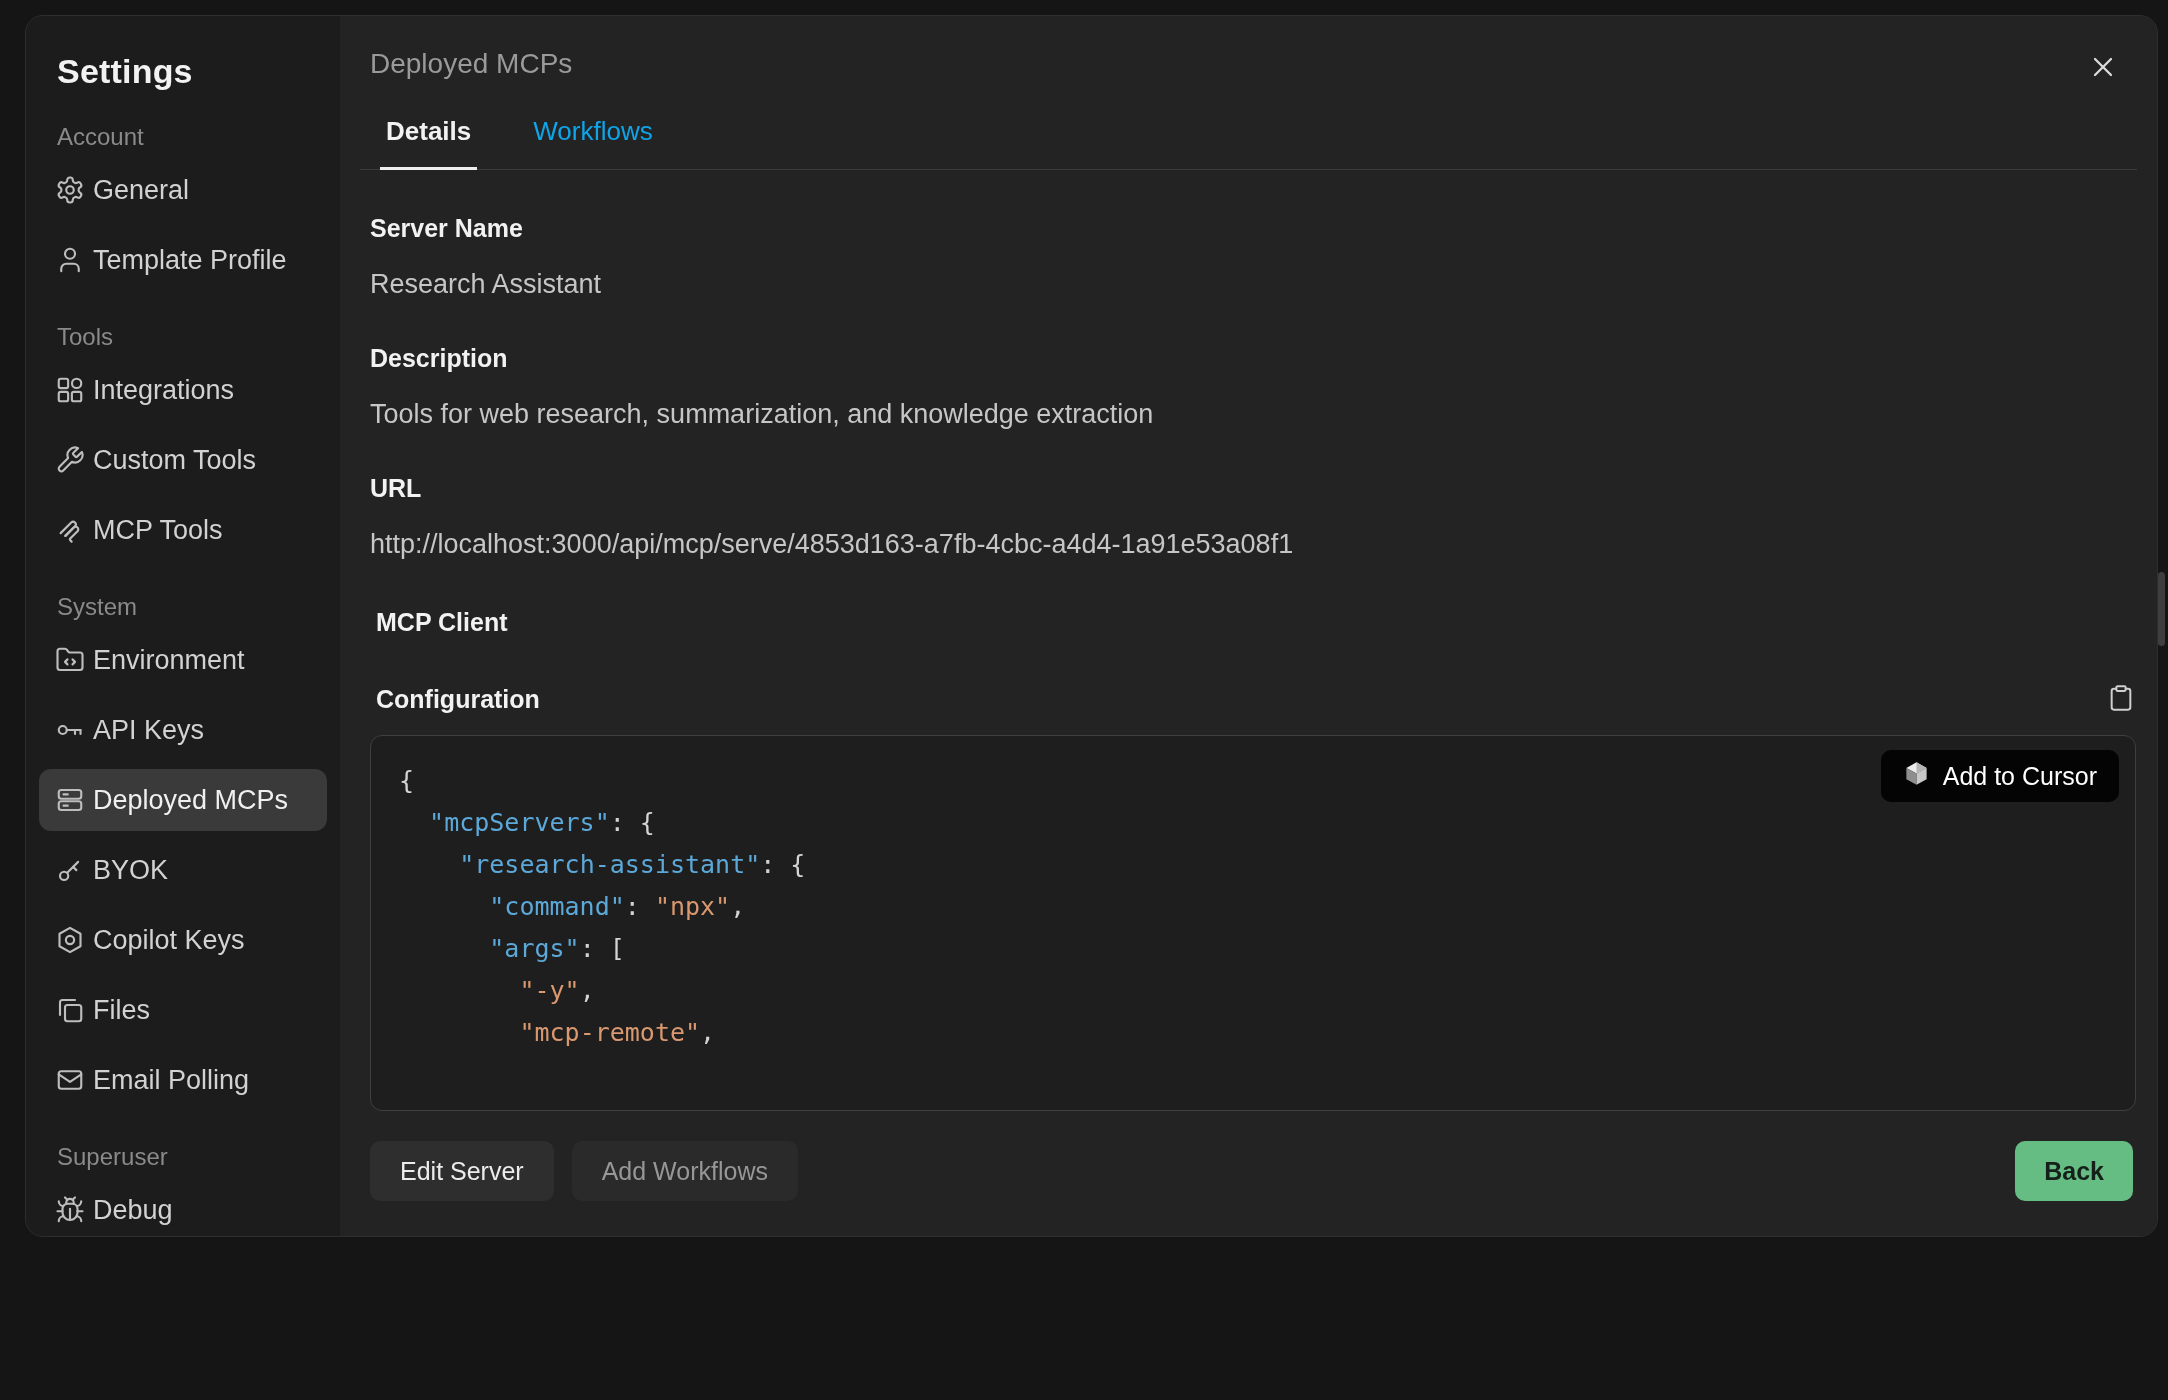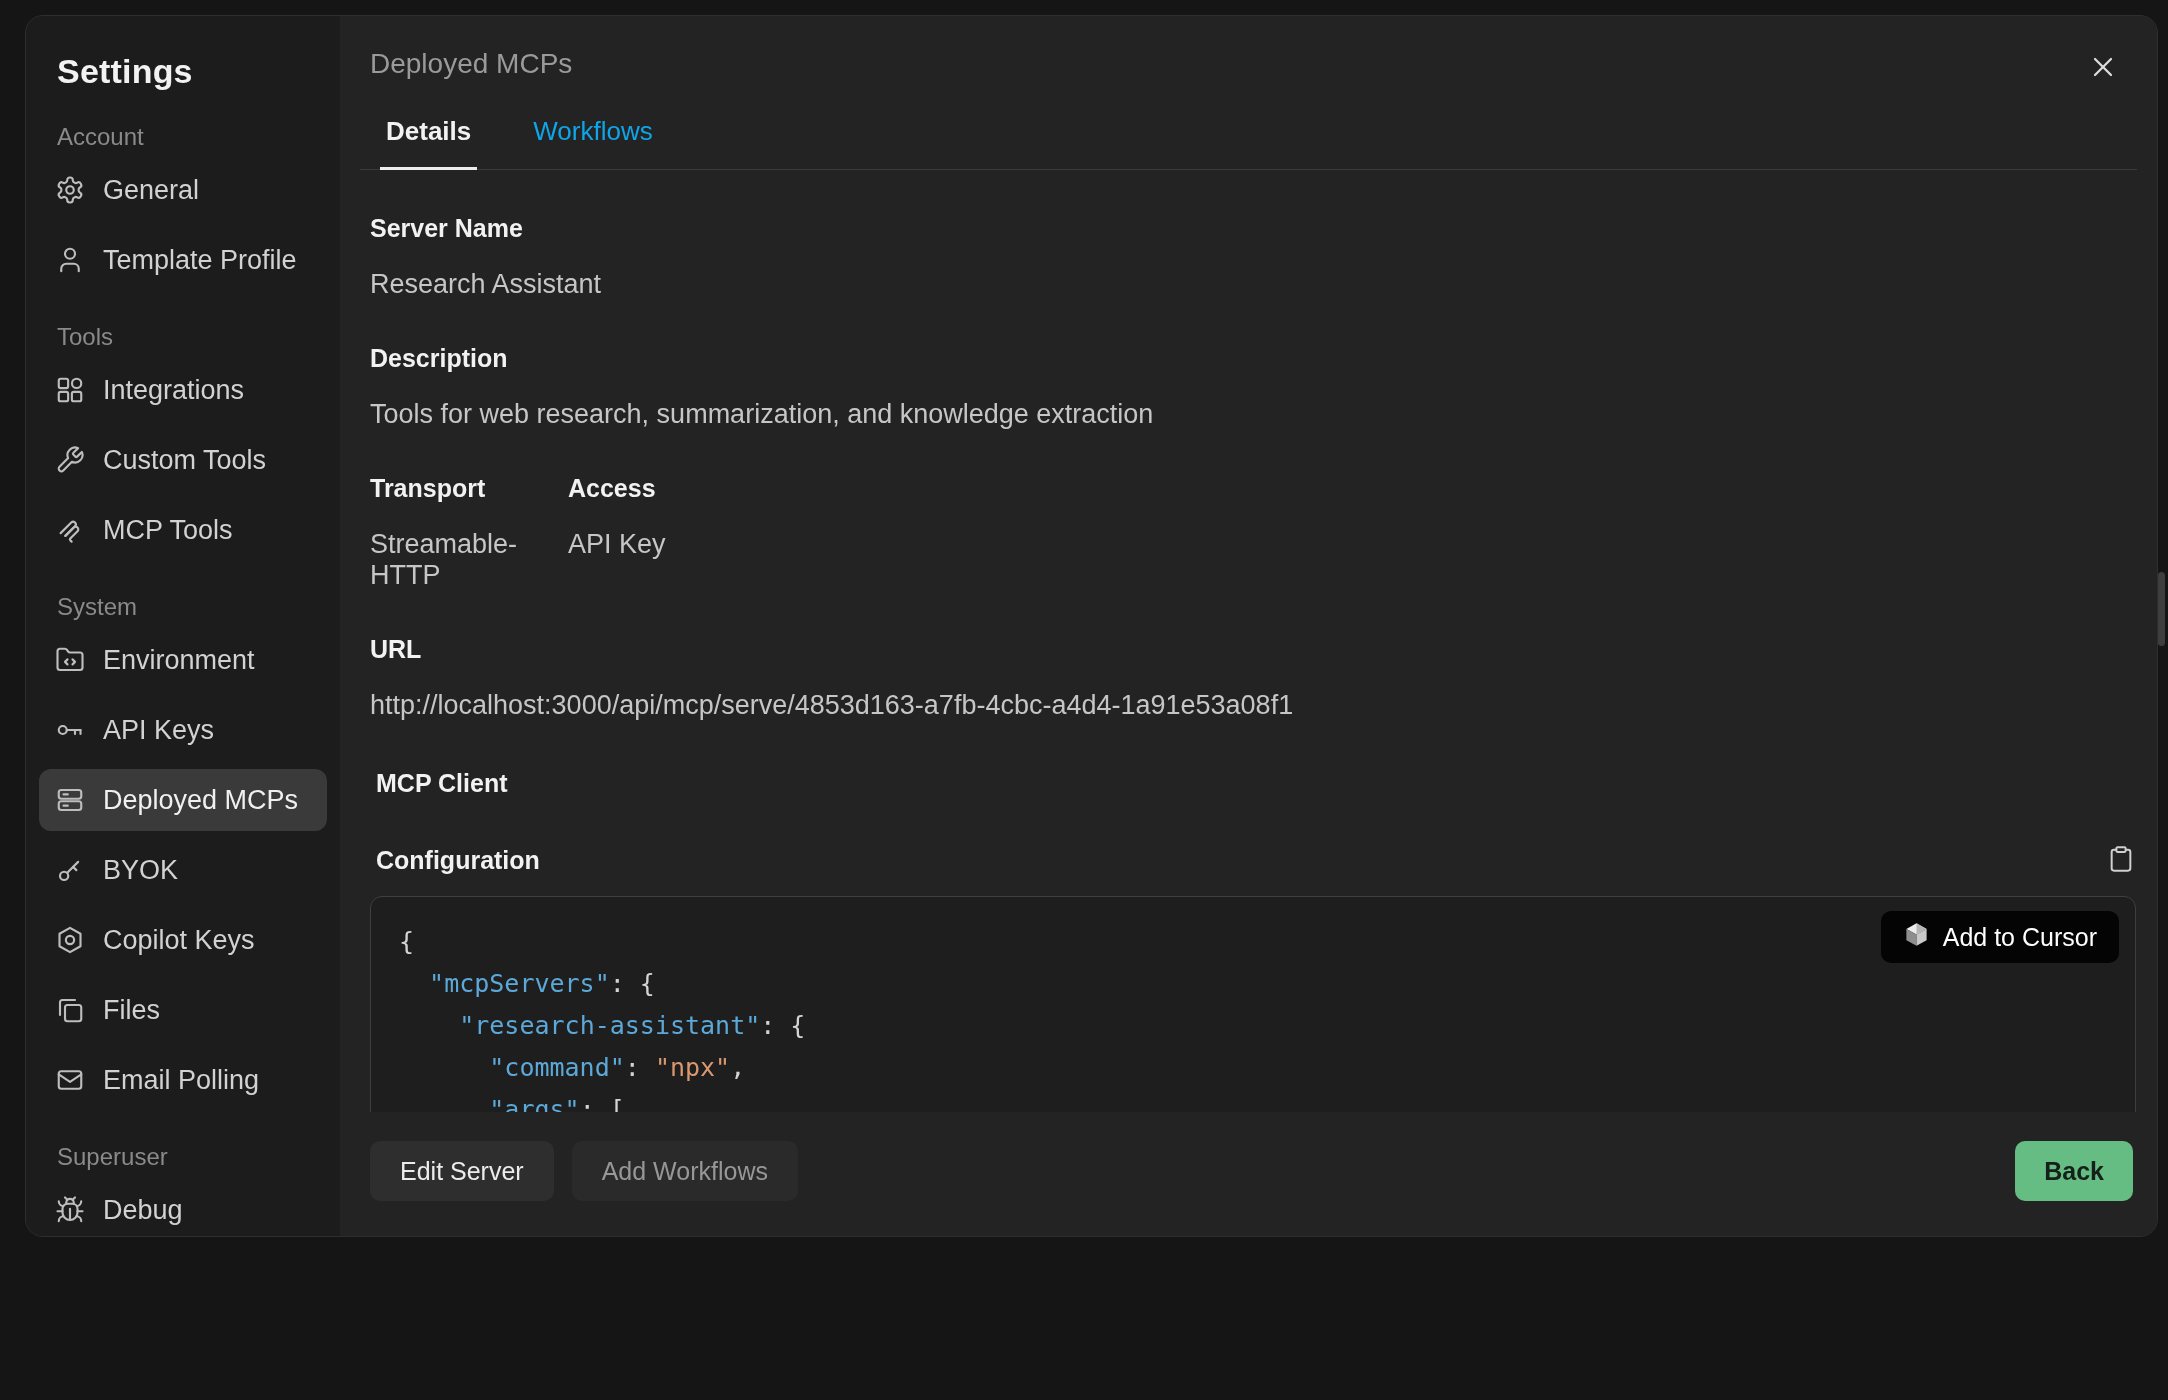--- a/index.html
+++ b/index.html
@@ -29,21 +29,21 @@
   }
   .sidebar h1 {
     font-size: 34px; font-weight: 700; color: #f2f2f2;
     margin: 10px 0 8px 18px; letter-spacing: 0.2px;
   }
   .section-label {
     font-size: 24px; color: #8a8a8a; font-weight: 500;
     margin: 32px 0 8px 18px;
   }
   .side-item {
-    display: flex; align-items: center; gap: 18px;
+    display: flex; align-items: center; gap: 8px;
     height: 62px; padding: 0 16px; margin-bottom: 8px;
     border-radius: 12px;
     font-size: 27px; color: #d2d2d2;
     cursor: pointer; border: none; background: transparent;
     width: 100%; text-align: left;
     font-family: "Liberation Sans", sans-serif;
   }
   .side-item.selected { background: #3a3a3a; color: #f0f0f0; }
   .side-item .icon { width: 30px; height: 30px; flex: 0 0 30px; color: #bdbdbd; display: inline-flex; }
   .side-item .icon svg { width: 30px; height: 30px; }
@@ -286,30 +286,20 @@
         <button class="tab">Workflows</button>
       </div>
 
     <div class="body">
       <div class="field-label" style="margin-top:40px">Server Name</div>
       <div class="field-value">Research Assistant</div>
 
       <div class="field-label">Description</div>
       <div class="field-value">Tools for web research, summarization, and knowledge extraction</div>
 
-      <div class="two-col">
-        <div class="col-1">
-          <div class="field-label">Transport</div>
-          <div class="field-value">Streamable-HTTP</div>
-        </div>
-        <div>
-          <div class="field-label">Access</div>
-          <div class="field-value">API Key</div>
-        </div>
-      </div>
 
       <div class="field-label">URL</div>
       <div class="field-value">http://localhost:3000/api/mcp/serve/4853d163-a7fb-4cbc-a4d4-1a91e53a08f1</div>
 
       <div class="mcp-client-label">MCP Client</div>
 
       <div class="config-row">
         <div class="field-label" style="margin-top:0">Configuration</div>
         <button class="copy-btn">
           <span><svg class="stroke" viewBox="0 0 24 24">

